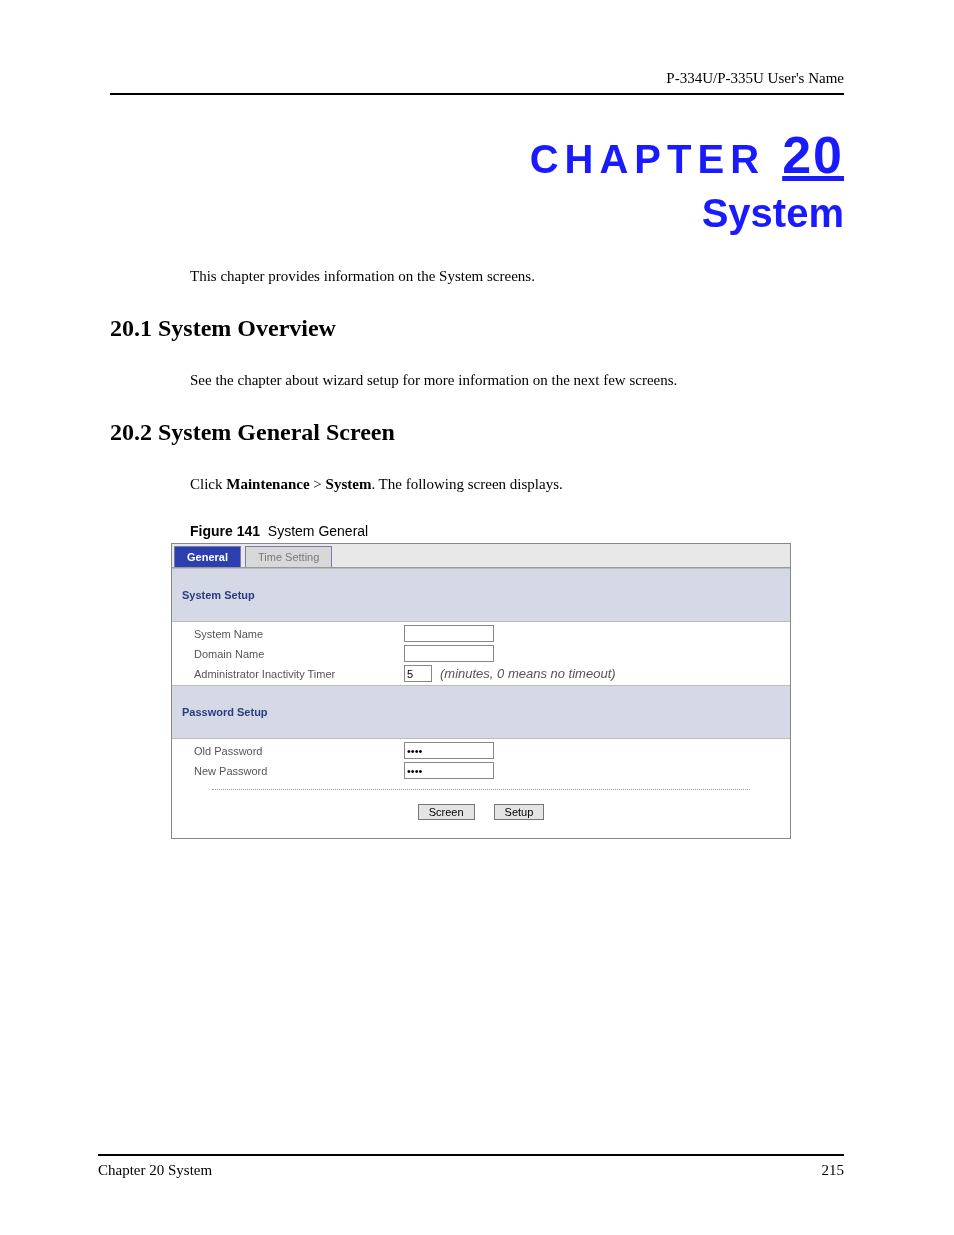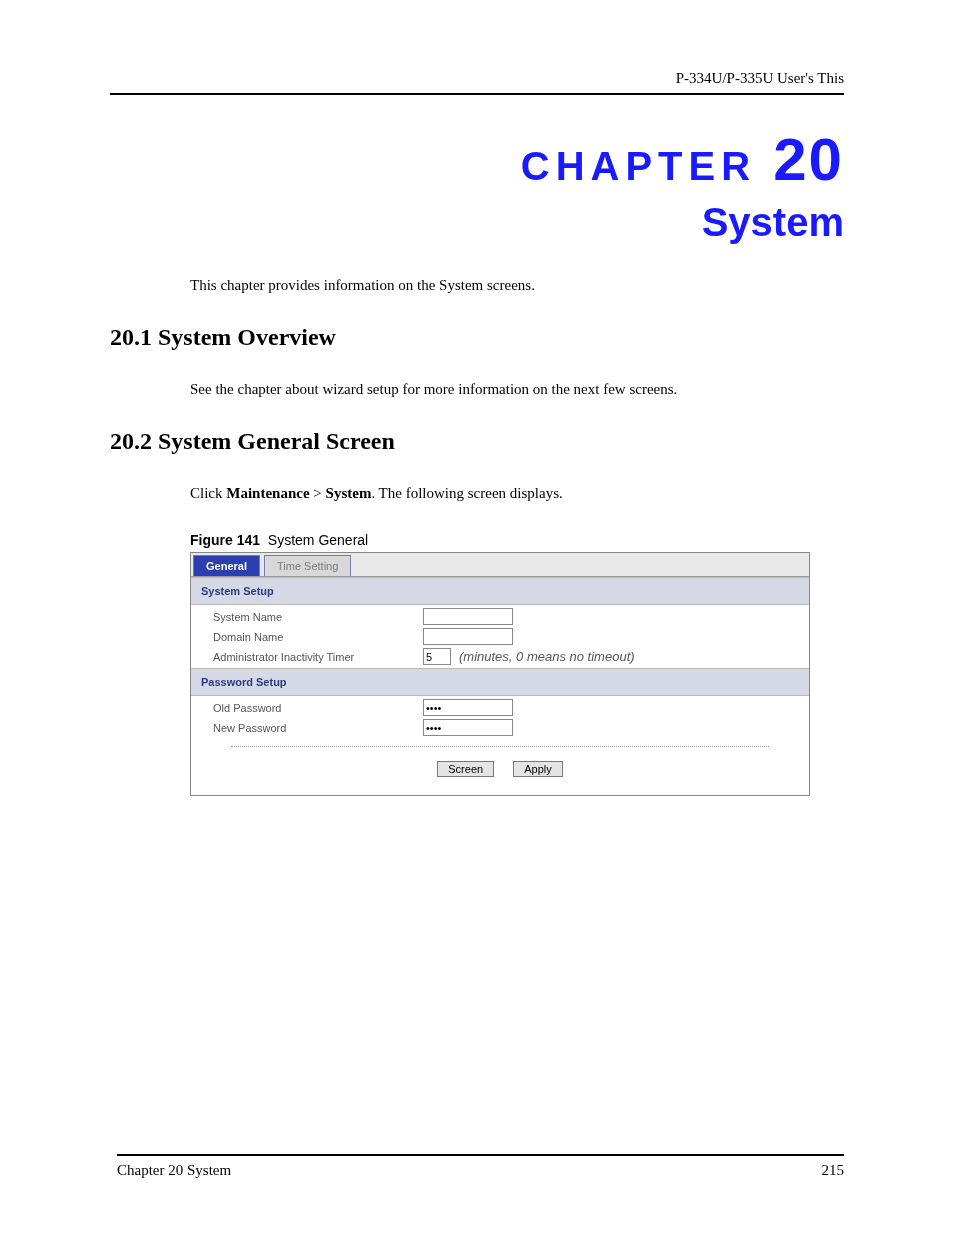--- a/index.html
+++ b/index.html
@@ -2,52 +2,52 @@
 <html><head>
 <meta charset="utf-8">
 <style>
   * { box-sizing: border-box; margin: 0; padding: 0; }
   html, body { width: 954px; height: 1235px; background: #fff; font-family: "Times New Roman", serif; color: #000; }
   .page { position: relative; width: 954px; height: 1235px; padding: 70px 110px 60px 110px; }
   .header-right { text-align: right; font-size: 15px; margin-bottom: 6px; }
   .top-rule { border: none; border-top: 2px solid #000; margin-bottom: 30px; }
   .chapter-block { text-align: right; margin-bottom: 30px; }
   .chapter-line { font-family: Arial, Helvetica, sans-serif; color: #1a1aff; font-weight: bold; letter-spacing: 6px; font-size: 40px; }
-  .chapter-line .num { font-size: 60px; letter-spacing: 2px; }
+  .chapter-line .num { font-size: 52px; letter-spacing: 2px; text-decoration: underline; }
   .chapter-sub { font-family: Arial, Helvetica, sans-serif; color: #1a1aff; font-weight: bold; font-size: 40px; margin-top: 6px; }
   .body-text { font-size: 15px; margin: 28px 0 28px 80px; line-height: 1.4; }
   .h2 { font-family: Liberation Serif, serif; font-weight: bold; font-size: 24px; margin-top: 26px; margin-bottom: 14px; }
   .fig-caption { font-family: Arial, Helvetica, sans-serif; font-size: 14px; margin: 18px 0 4px 80px; }
   .fig-caption b { font-weight: bold; }
-  .screenshot { width: 620px; margin-left: 80px; border: 1px solid #888; background: #fff; font-family: Verdana, Arial, sans-serif; font-size: 11px; color: #333; }
+  .screenshot { width: 620px; margin-left: 61px; border: 1px solid #888; background: #fff; font-family: Verdana, Arial, sans-serif; font-size: 11px; color: #333; }
   .tabs { display: flex; background: #e8e8e8; border-bottom: 1px solid #999; }
   .tab { padding: 4px 12px; border: 1px solid #7a7ab0; border-bottom: none; margin: 2px 2px 0 2px; background: #d8d8d8; color: #7a7a7a; font-size: 11px; }
   .tab.active { background: #2b3fb0; color: #fff; font-weight: bold; }
-  .section-bar { background: #d5d9e6; color: #2b3b80; font-weight: bold; padding: 7px 10px; font-size: 11px; border-top: 1px solid #bbb; border-bottom: 1px solid #bbb; }
+  .section-bar { background: #d5d9e6; color: #2b3b80; font-weight: bold; padding: 20px 10px; font-size: 11px; border-top: 1px solid #bbb; border-bottom: 1px solid #bbb; }
   .form-area { padding: 0 22px; }
   .form-row { display: flex; align-items: center; margin: 3px 0; }
   .form-label { width: 210px; font-size: 11px; color: #555; }
   .text-input { height: 17px; font-size: 11px; border: 1px solid #888; background: #fff; padding: 0 2px; font-family: Verdana, Arial, sans-serif; }
   .text-input.w90 { width: 90px; }
   .text-input.w30 { width: 28px; }
   .hint { font-size: 13px; color: #555; margin-left: 8px; font-style: italic; }
   .dotted-sep { border: none; border-top: 1px dotted #99a; margin: 10px 40px 8px 40px; }
   .btn-row { text-align: center; padding: 6px 0 18px 0; }
   .btn { font-family: Verdana, Arial, sans-serif; font-size: 11px; padding: 1px 10px; border: 1px solid #777; background: #e4e4e4; margin: 0 8px; }
-  .footer { position: absolute; left: 117px; right: 110px; bottom: 56px; }
+  .footer { position: absolute; left: 98px; right: 110px; bottom: 56px; }
   .footer-rule { border: none; border-top: 2px solid #000; margin-bottom: 6px; }
   .footer-row { display: flex; justify-content: space-between; font-size: 15px; }
   .bold { font-weight: bold; }
 </style>
 </head>
 <body>
 
 <div class="page">
 
-  <div class="header-right">P-334U/P-335U User's This</div>
+  <div class="header-right">P-334U/P-335U User's Name</div>
   <hr class="top-rule">
 
   <div class="chapter-block">
     <div class="chapter-line">
       <span>CHAPTER</span>
       <span class="num">20</span>
     </div>
     <div class="chapter-sub">System</div>
   </div>
 
@@ -96,21 +96,21 @@
       </div>
       <div class="form-row">
         <div class="form-label">New Password</div>
         <input type="password" class="text-input w90" value="****" style="">
       </div>
     </div>
 
     <hr class="dotted-sep">
     <div class="btn-row">
       <button class="btn">Screen</button>
-      <button class="btn">Apply</button>
+      <button class="btn">Setup</button>
     </div>
   </div>
 
   <div class="footer">
     <hr class="footer-rule">
     <div class="footer-row">
       <span>Chapter 20 System</span>
       <span>215</span>
     </div>
   </div>

